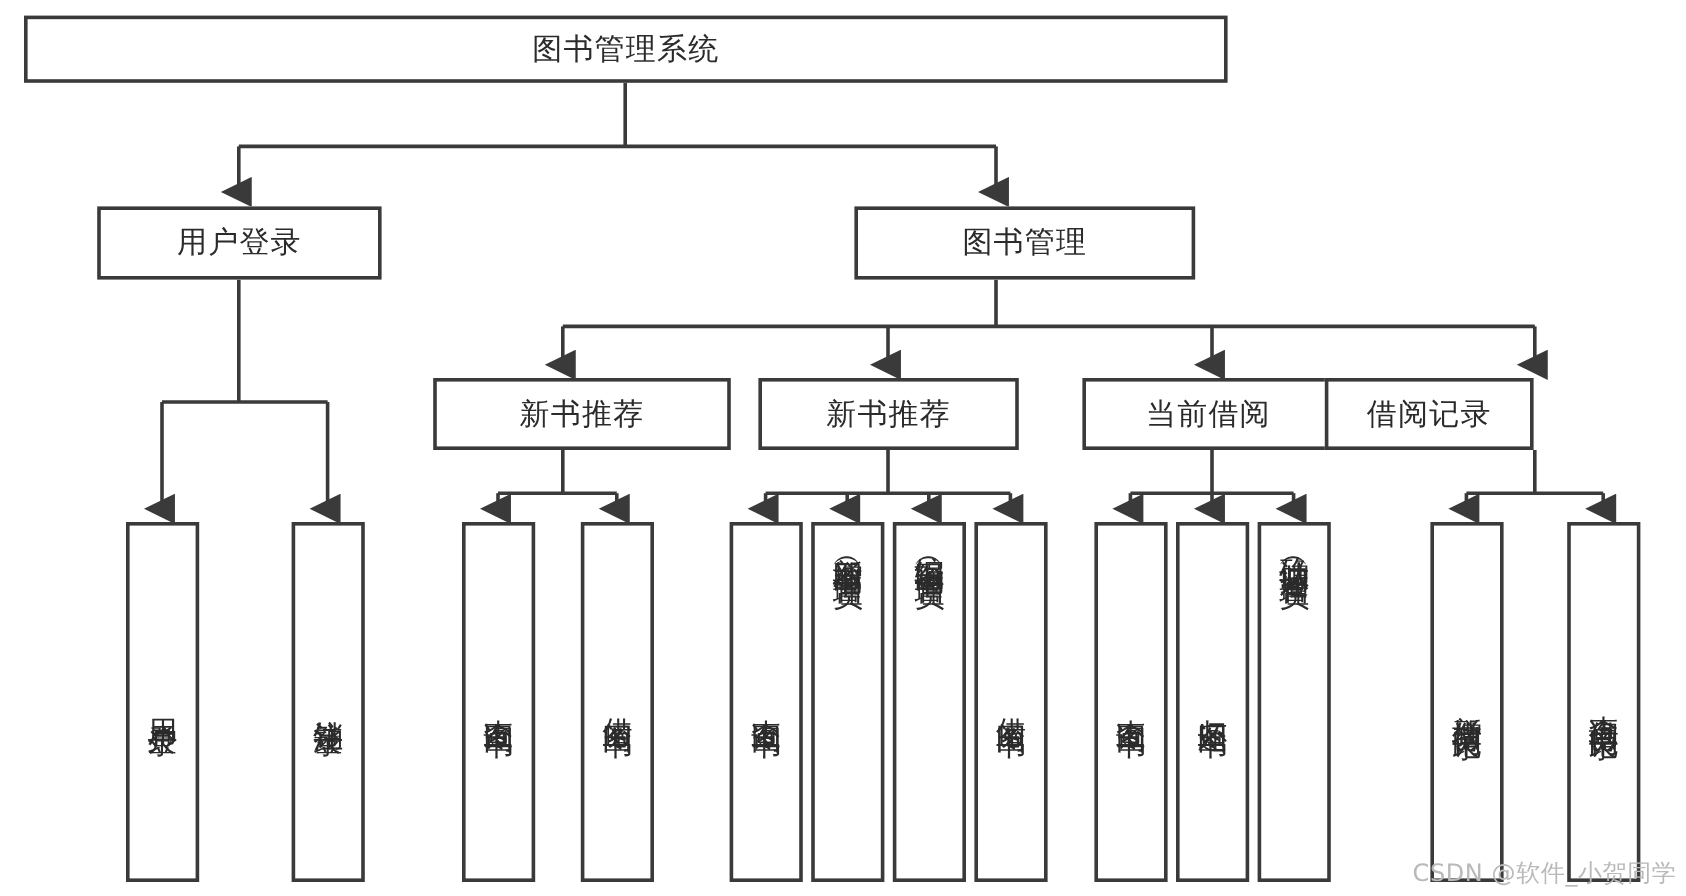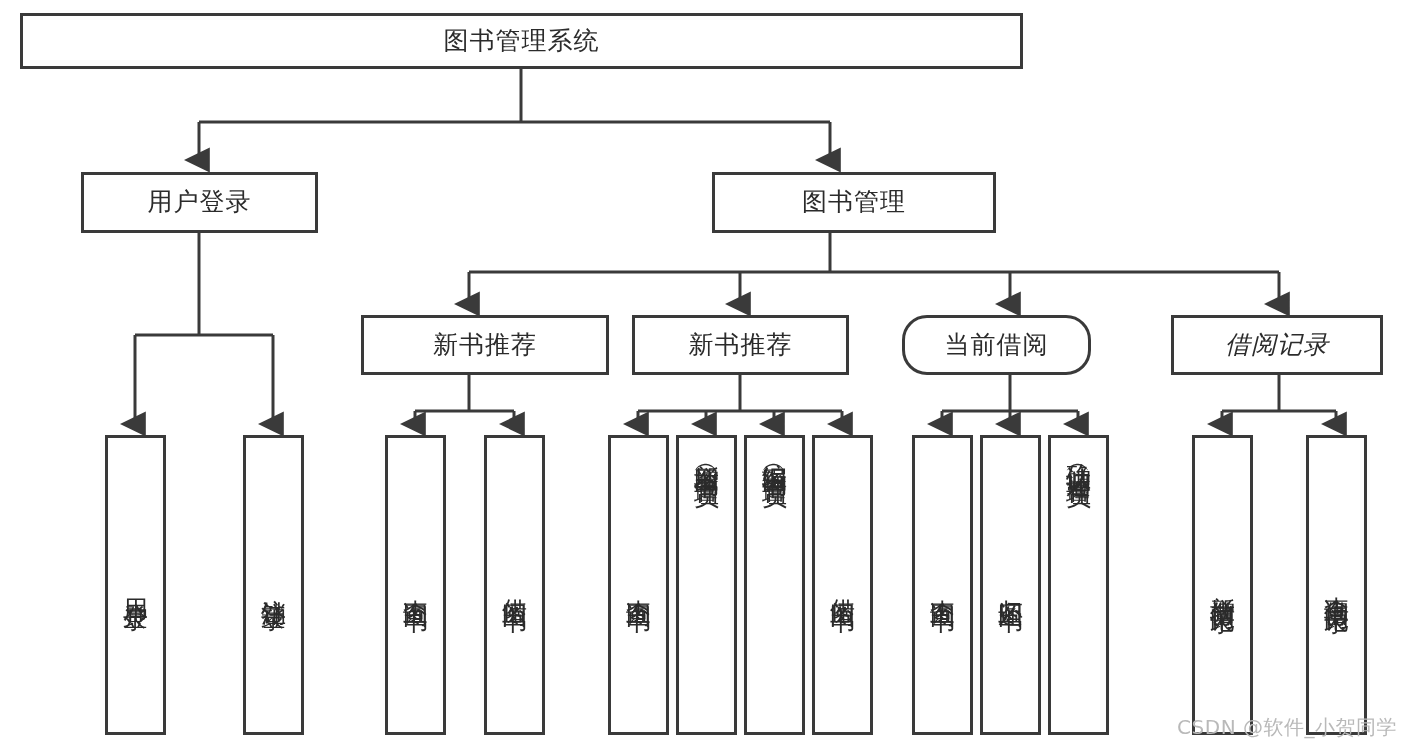--- a/index.html
+++ b/index.html
@@ -133,24 +133,24 @@
   <div class="node-box" style="left:712px; top:172px; width:284px; height:61px;">
     <span class="node-label">图书管理</span>
   </div>
 
   <div class="node-box" style="left:361px; top:315px; width:248px; height:60px;">
     <span class="node-label">新书推荐</span>
   </div>
   <div class="node-box" style="left:632px; top:315px; width:217px; height:60px;">
     <span class="node-label">新书推荐</span>
   </div>
-  <div class="node-box" style="left:902px; top:315px; width:189px; height:60px;border-radius:25px;">
+  <div class="node-box" style="left:902px; top:315px; width:210px; height:60px;">
     <span class="node-label">当前借阅</span>
   </div>
-  <div class="node-box" style="left:1171px; top:315px; width:212px; height:60px;font-style:italic;">
+  <div class="node-box" style="left:1104px; top:315px; width:174px; height:60px;">
     <span class="node-label">借阅记录</span>
   </div>
 
   <div class="node-box leaf-box centered" style="left:105px; top:435px; width:61px; height:300px;">
     <span class="node-label">用户登录</span>
   </div>
   <div class="node-box leaf-box centered" style="left:243px; top:435px; width:61px; height:300px;">
     <span class="node-label">注销登录</span>
   </div>
   <div class="node-box leaf-box centered" style="left:385px; top:435px; width:61px; height:300px;">

